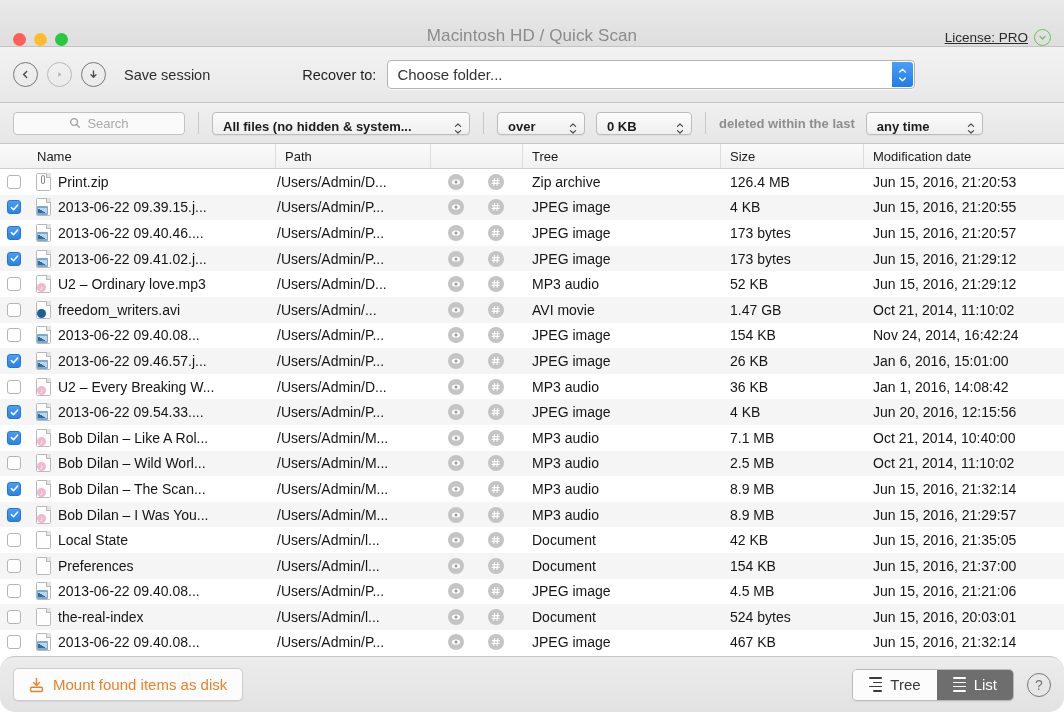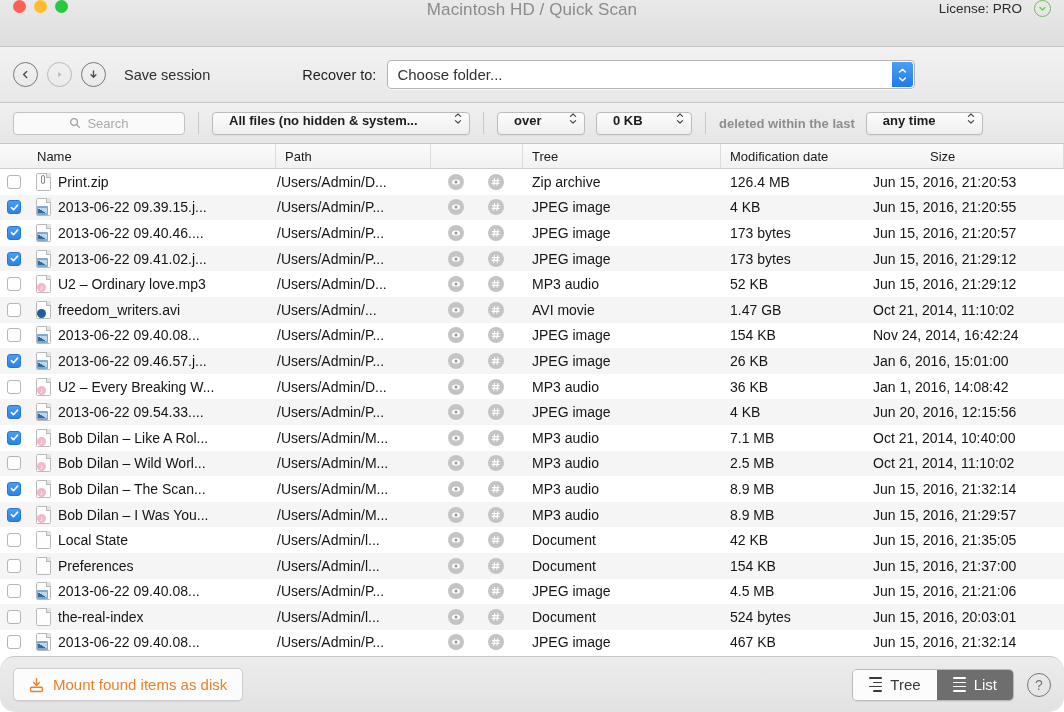--- a/index.html
+++ b/index.html
@@ -10,34 +10,34 @@
     overflow: hidden;
     -webkit-font-smoothing: antialiased;
   }
   .window { width: 1064px; height: 712px; display: flex; flex-direction: column; background:#fff; }
 
   
   .titlebar {
     height: 47px; flex: 0 0 47px;
     background: linear-gradient(to bottom, #e9e9e9, #dedede);
     border-bottom: 1px solid #c3c3c3;
-    display: flex; align-items: flex-start; position: relative;
+    display: flex; align-items: flex-end; position: relative;
   }
   .traffic { display: flex; gap: 8px; padding-left: 13px; }
   .light { width: 13px; height: 13px; border-radius: 50%; }
   .light.red    { background: #ff5f57; }
   .light.yellow { background: #ffbd2e; }
   .light.green  { background: #28c840; }
   .win-title {
     position: absolute; left: 0; right: 0; text-align: center;
     font-size: 17px; color: #8b8b8b; letter-spacing: .1px; pointer-events: none;
   }
   .license {
-    margin-left: auto; padding-right: 13px; display: flex; align-items: center; gap: 12px;
-    font-size: 13.5px; color: #2b2b2b; z-index: 2;
+    margin-left: auto; padding-right: 13px; display: flex; align-items: center; gap: 6px;
+    font-size: 13.5px; color: #2b2b2b; z-index: 2; text-decoration: underline;
   }
   .license-chev {
     width: 17px; height: 17px; border-radius: 50%;
     border: 1.3px solid #6cbf5a; display: flex; align-items: center; justify-content: center;
   }
   .license-chev svg { display: block; }
 
   
   .toolbar {
     height: 56px; flex: 0 0 56px;
@@ -86,22 +86,22 @@
   .search-box {
     width: 172px; height: 23px; background: #fafafa;
     border: 1px solid #c2c2c2; border-radius: 4px;
     display: flex; align-items: center; justify-content: center; gap: 6px;
   }
   .search-box .ph { font-size: 13px; color: #a9a9a9; }
   .sep { width: 1px; height: 22px; background: #c8c8c8; margin: 0 13px; }
   .popup {
     height: 23px; background: linear-gradient(to bottom,#fcfcfc,#efefef);
     border: 1px solid #bcbcbc; border-radius: 4px;
-    display: flex; align-items: flex-start; gap: 8px;
-    padding: 0 7px 0 16px; font-size: 13px; font-weight: bold; color: #1c1c1c;
+    display: flex; align-items: flex-end; gap: 8px;
+    padding: 0 7px 0 10px; font-size: 13px; font-weight: bold; color: #1c1c1c;
     box-shadow: 0 1px 1px rgba(0,0,0,.05);
   }
   .popup .chev { display: flex; flex-direction: column; gap: 1px; margin-left: auto; }
   .deleted-label { font-size: 13px; font-weight: bold; color: #8e8e8e; margin: 0 11px 0 0; }
 
   
   .colheader {
     height: 25px; flex: 0 0 25px;
     background: linear-gradient(to bottom,#fbfbfb,#f1f1f1);
     border-bottom: 1px solid #cfcfcf;
@@ -326,22 +326,22 @@
       </span>
     </div>
   </div>
 
   <div class="colheader">
     <div class="ch c-check"></div>
     <div class="ch c-name">Name</div>
     <div class="ch c-path">Path</div>
     <div class="ch c-icons"></div>
     <div class="ch c-kind">Tree</div>
+    <div class="ch c-size">Size</div>
     <div class="ch c-date">Modification date</div>
-    <div class="ch c-size">Size</div>
   </div>
 
   <div class="filelist" id="filelist">
       <div class="row">
         <div class="cell r-check">
           <span class="cb"></span>
         </div>
         <div class="cell r-name">
           <span class="ficon">
             <span class="page"></span>

